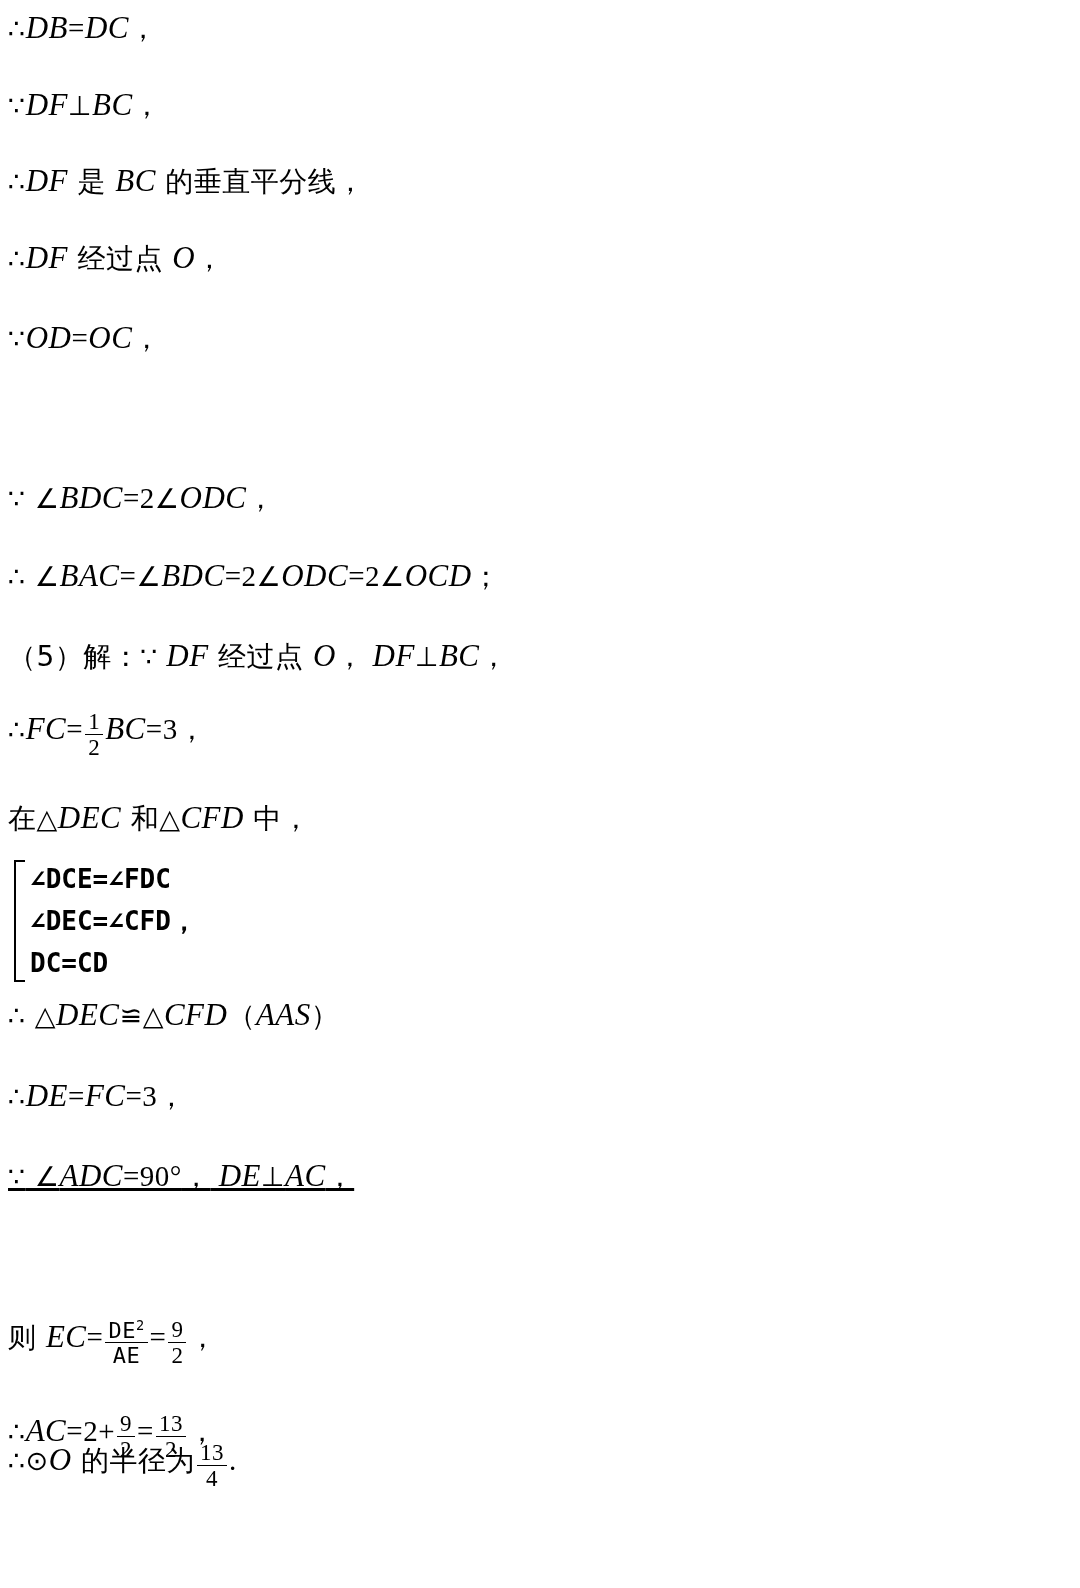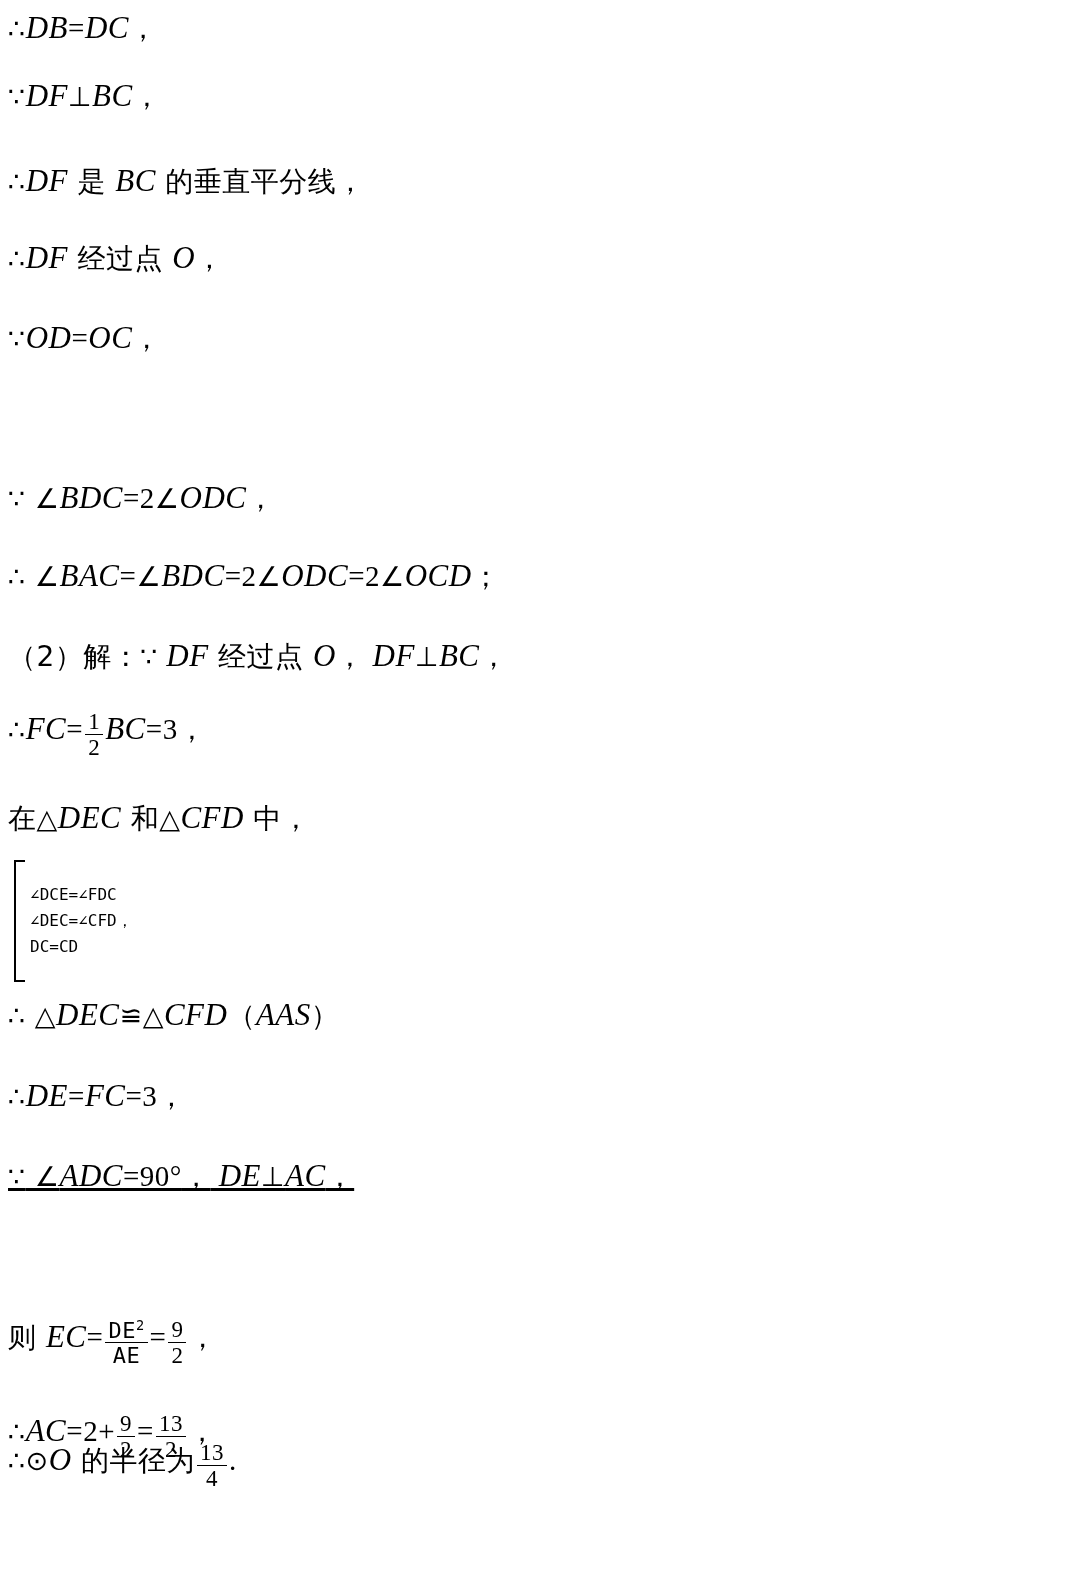--- a/index.html
+++ b/index.html
@@ -117,35 +117,36 @@
     height: 0;
     border-bottom: 2px solid #000;
   }
   .sys-rows {
     display: flex;
     flex-direction: column;
     justify-content: center;
   }
   .sys-row {
     font-family: "DejaVu Sans Mono", "Liberation Mono", monospace;
-    font-size: 16px;
+    font-size: 26px;
     line-height: 1.62;
     white-space: nowrap;
+    font-weight: bold;
   }
 </style>
 </head>
 <body>
 
 <div class="page">
 
   <div class="line" style="top:10px;">
     <span class="sym">∴</span><span class="mi">DB</span><span class="num">=</span><span class="mi">DC</span><span class="cjk">，</span>
   </div>
 
-  <div class="line" style="top:78px;">
+  <div class="line" style="top:87px;">
     <span class="sym">∵</span><span class="mi">DF</span><span class="sym">⊥</span><span class="mi">BC</span><span class="cjk">，</span>
   </div>
 
   <div class="line" style="top:163px;">
     <span class="sym">∴</span><span class="mi">DF</span><span class="cjk"> 是 </span><span class="mi">BC</span><span class="cjk"> 的垂直平分线，</span>
   </div>
 
   <div class="line" style="top:240px;">
     <span class="sym">∴</span><span class="mi">DF</span><span class="cjk"> 经过点 </span><span class="mi">O</span><span class="cjk">，</span>
   </div>
@@ -157,21 +158,21 @@
 
   <div class="line" style="top:480px;">
     <span class="sym">∵</span><span class="sym"> ∠</span><span class="mi">BDC</span><span class="num">=2</span><span class="sym">∠</span><span class="mi">ODC</span><span class="cjk">，</span>
   </div>
 
   <div class="line" style="top:558px;">
     <span class="sym">∴</span><span class="sym"> ∠</span><span class="mi">BAC</span><span class="num">=</span><span class="sym">∠</span><span class="mi">BDC</span><span class="num">=2</span><span class="sym">∠</span><span class="mi">ODC</span><span class="num">=2</span><span class="sym">∠</span><span class="mi">OCD</span><span class="cjk">；</span>
   </div>
 
   <div class="line" style="top:638px;">
-    <span class="cjk">（2）解：</span><span class="sym">∵</span><span class="mi"> DF</span><span class="cjk"> 经过点 </span><span class="mi">O</span><span class="cjk">，</span><span class="mi"> DF</span><span class="sym">⊥</span><span class="mi">BC</span><span class="cjk">，</span>
+    <span class="cjk">（5）解：</span><span class="sym">∵</span><span class="mi"> DF</span><span class="cjk"> 经过点 </span><span class="mi">O</span><span class="cjk">，</span><span class="mi"> DF</span><span class="sym">⊥</span><span class="mi">BC</span><span class="cjk">，</span>
   </div>
 
   <div class="line" style="top:710px;">
     <span class="sym">∴</span><span class="mi">FC</span><span class="num">=</span><span class="frac"><span class="top">1</span><span class="bot">2</span></span><span class="mi">BC</span><span class="num">=3</span><span class="cjk">，</span>
   </div>
 
   <div class="line" style="top:800px;">
     <span class="cjk">在</span><span class="sym">△</span><span class="mi">DEC</span><span class="cjk"> 和</span><span class="sym">△</span><span class="mi">CFD</span><span class="cjk"> 中，</span>
   </div>
 

